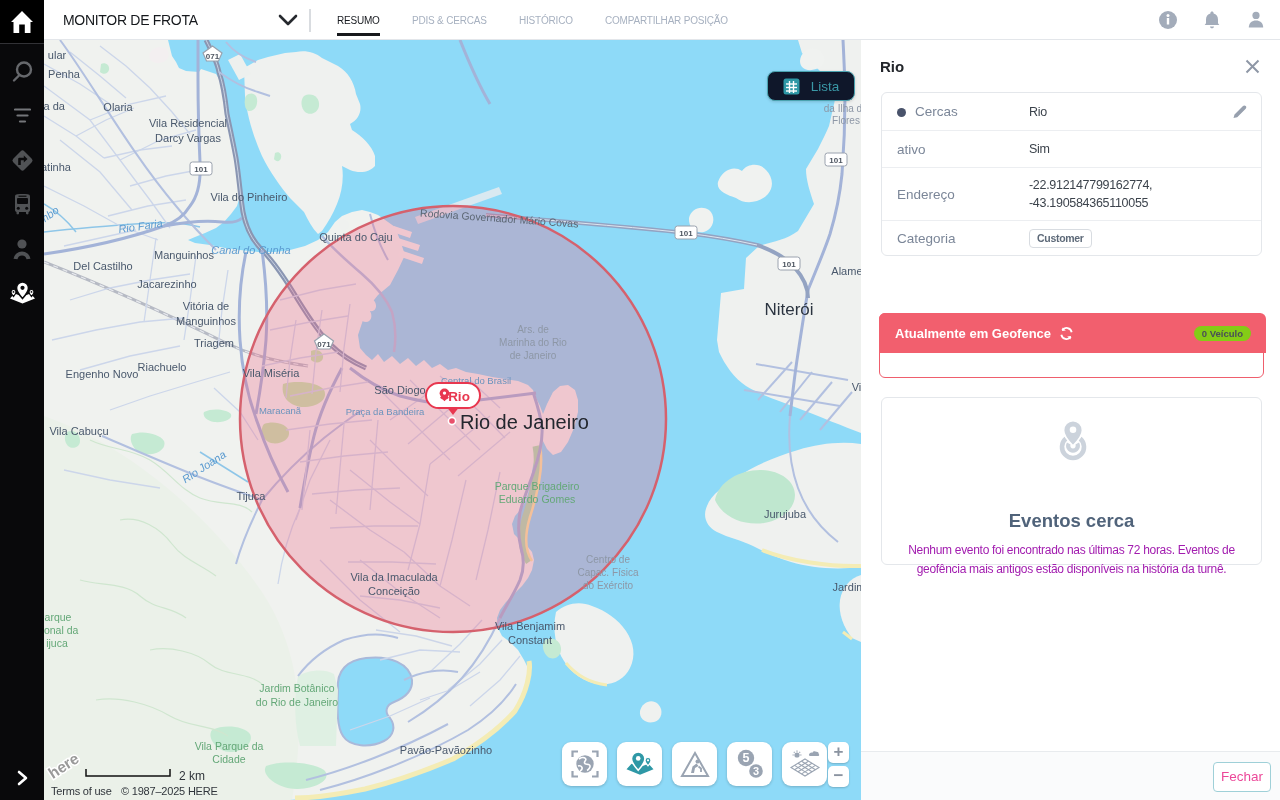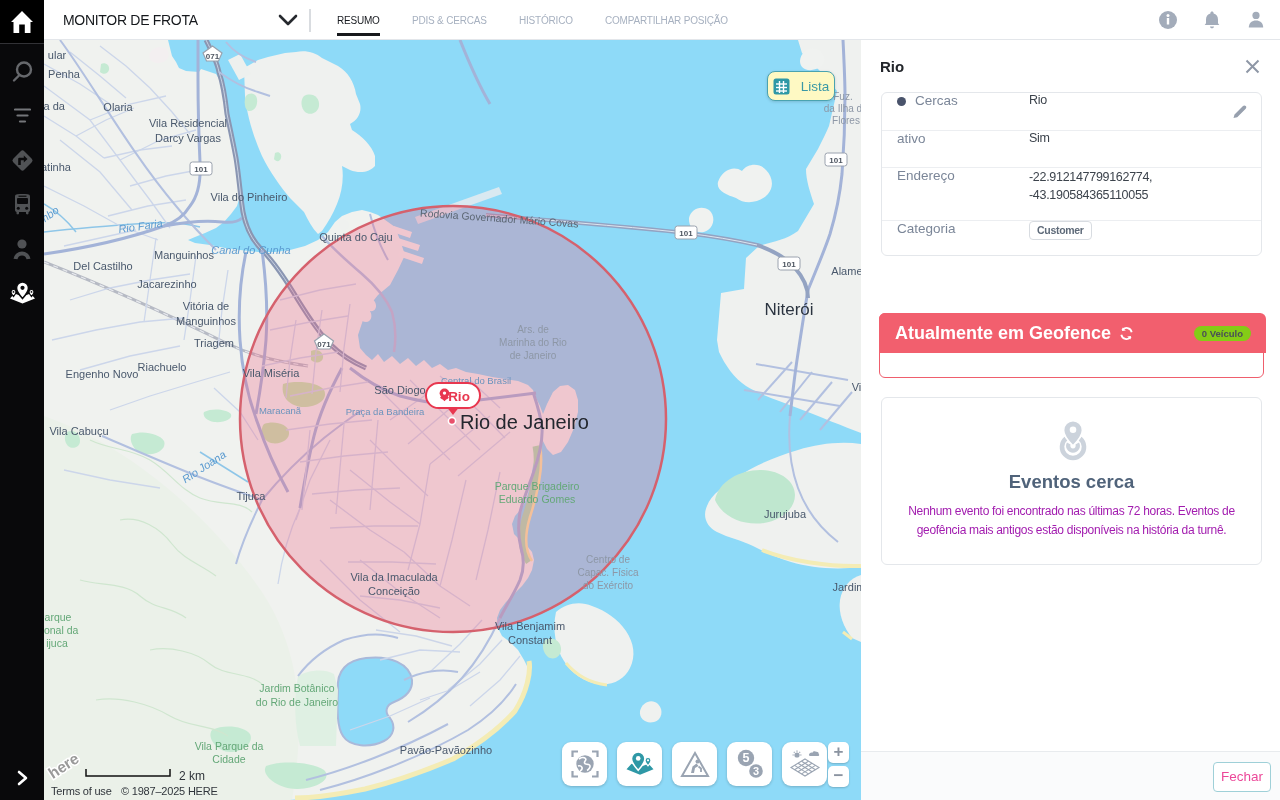--- a/index.html
+++ b/index.html
@@ -15,38 +15,38 @@
 .tdiv{position:absolute;left:265px;top:9px;width:2px;height:23px;background:#d9dce0}
 .tab{position:absolute;top:0;height:36px;line-height:42px;font-size:10px;font-weight:normal;color:#a7b1c0;letter-spacing:-.2px}
 .tab.act{color:#181b20}
 .tab.act:after{content:"";position:absolute;left:0;right:0;bottom:0;height:3px;background:#17191d}
 .topicons{position:absolute;right:14px;top:10px;display:flex;gap:24px}
 
 .panel{position:absolute;left:861px;top:40px;width:419px;height:760px;background:#fff;z-index:20}
 .ph{position:absolute;left:19px;top:18px;font-size:15px;font-weight:bold;color:#23262b}
 .pclose{position:absolute;right:20px;top:19px;width:15px;height:15px}
 .card1{position:absolute;left:20px;top:52px;width:381px;border:1px solid #e4e7eb;border-radius:6px;background:#fff}
-.row{position:relative;border-bottom:1px solid #eceef1;display:flex;}
+.row{position:relative;border-bottom:1px solid #eceef1;display:flex;align-items:center}
 .row:last-child{border-bottom:none}
 .rlab{width:147px;padding-left:15px;font-size:13.5px;color:#7b8698;flex-shrink:0}
 .rval{font-size:12.5px;letter-spacing:-.3px;color:#3c434c}
 .ricon{position:absolute;right:14px;top:50%;transform:translateY(-50%)}
 .badge{display:inline-block;border:1px solid #d8dce1;border-radius:4px;padding:2px 7px 3px;font-size:10.5px;font-weight:bold;color:#5e6a79}
 .redcard{position:absolute;left:18px;top:273px;width:385px;height:65px;border:1px solid #ef5e6d;border-radius:6px;background:#fff}
 .redhead{position:absolute;left:-1px;top:-1px;width:387px;height:40px;background:#f25f6e;border-radius:6px 6px 0 0;color:#fff;display:flex;align-items:center}
-.redhead .t{margin-left:16px;font-size:18px;font-weight:bold}
+.redhead .t{margin-left:16px;font-size:13px;font-weight:bold}
 .pill{position:absolute;right:15px;top:13px;background:#84cc16;border-radius:8px;padding:2px 8px;font-size:9.5px;font-weight:bold;color:#4a4f57}
 .evcard{position:absolute;left:20px;top:357px;width:381px;height:168px;border:1px solid #e4e7eb;border-radius:6px;background:#fff;text-align:center}
-.evtitle{margin-top:73px;font-size:18.5px;font-weight:bold;color:#50637a}
+.evtitle{margin-top:112px;font-size:18.5px;font-weight:bold;color:#50637a}
 .evtext{margin:9px auto 0;font-size:12px;letter-spacing:-.3px;line-height:18.5px;color:#a21caf;white-space:nowrap}
 .pfoot{position:absolute;left:0;bottom:0;width:419px;height:49px;background:#fafbfc;border-top:1px solid #e8ebee}
 .fechar{position:absolute;right:9px;top:10px;width:58px;height:30px;background:#fff;border:1px solid #9fd0d8;border-radius:4px;color:#ec4899;font-size:13.5px;text-align:center;line-height:28px}
 
 .map{position:absolute;left:44px;top:40px;width:817px;height:760px;background:#f0f2ef;z-index:1}
-.lista{position:absolute;left:767px;top:71px;width:68px;height:30px;background:#fef9c3;border:1.5px solid #4aa3b0;border-radius:8px;z-index:10;display:flex;align-items:center;justify-content:center;gap:11px;box-shadow:0 1px 3px rgba(0,0,0,.15)}
+.lista{position:absolute;left:767px;top:71px;width:88px;height:30px;background:#0f172a;border:1.5px solid #4aa3b0;border-radius:8px;z-index:10;display:flex;align-items:center;justify-content:center;gap:11px;box-shadow:0 1px 3px rgba(0,0,0,.15)}
 .lista span{color:#3a98a6;font-size:13.5px}
 .mbtns{position:absolute;left:562px;top:742px;z-index:10;display:flex;gap:10px}
 .mbtn{width:45px;height:44px;background:#fff;border-radius:9px;box-shadow:0 1px 3px rgba(0,0,0,.2);display:flex;align-items:center;justify-content:center}
 .zbtns{position:absolute;left:828px;top:742px;z-index:10}
 .zbtn{width:21px;height:21px;background:#fff;border-radius:5px;box-shadow:0 1px 2px rgba(0,0,0,.2);color:#8a93a0;font-size:17px;font-weight:bold;text-align:center;line-height:20px;margin-bottom:3px}
 .chev{position:absolute;left:14px;bottom:14px;z-index:33}
 </style>
 </head>
 <body>
 <div class="map" id="mapwrap"><svg width="817" height="760" viewBox="44 40 817 760" font-family="Liberation Sans">

